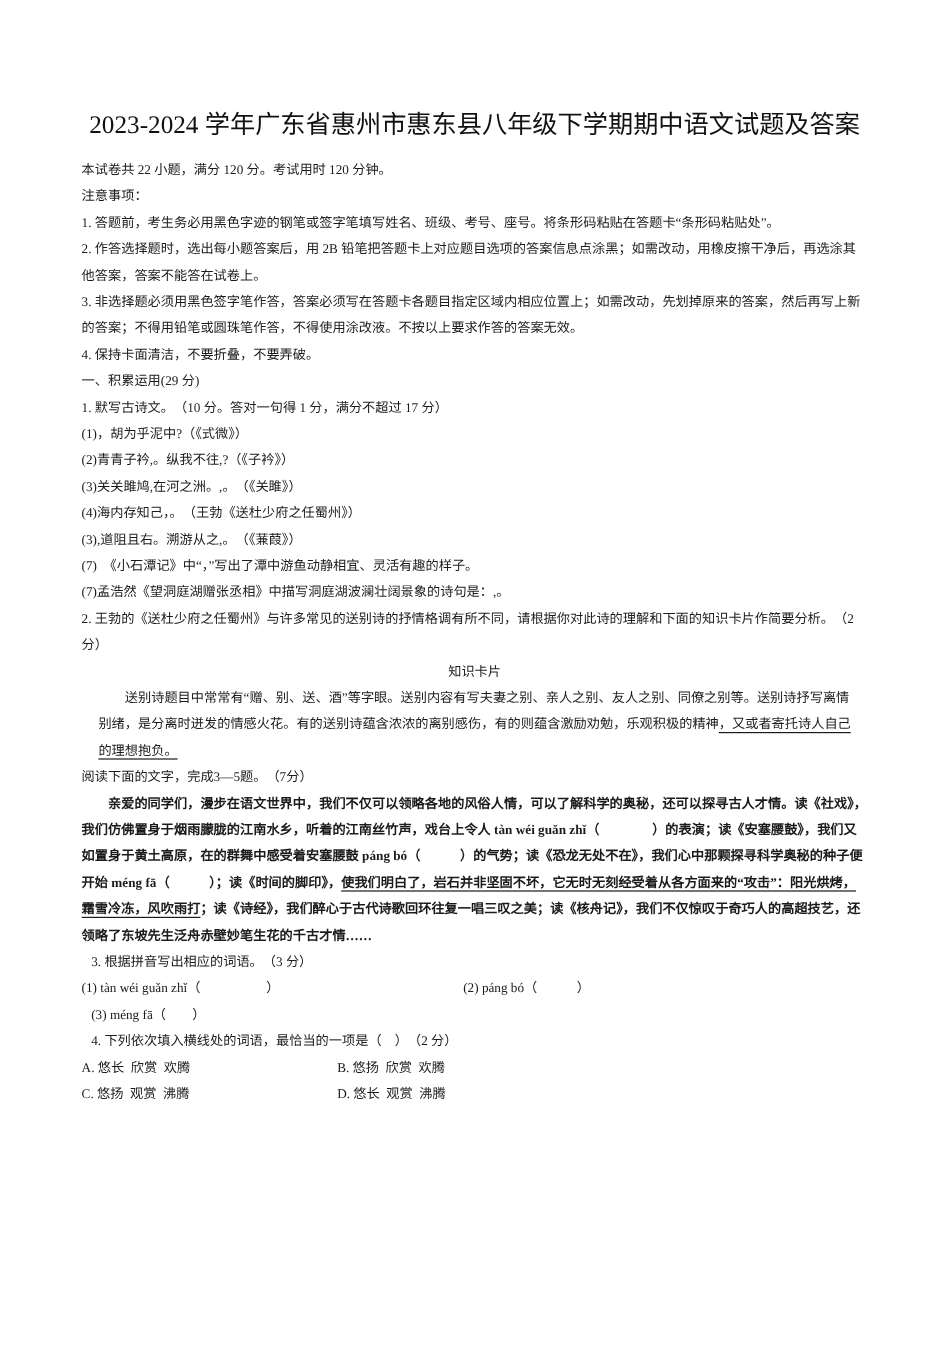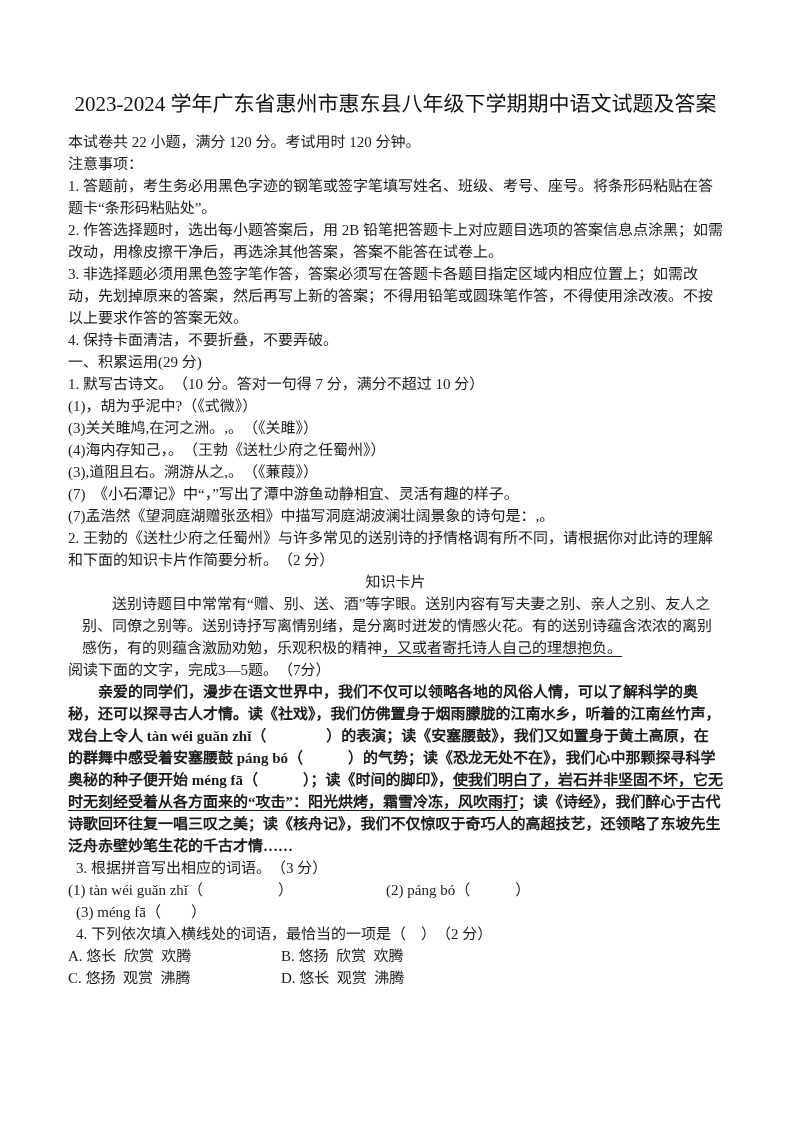--- a/index.html
+++ b/index.html
@@ -25,21 +25,21 @@
     max-width: 645px;
     margin: 0 auto 12px auto;
     font-size: 21px;
     font-weight: normal;
     line-height: 29px;
     text-align: center;
     color: #111111;
   }
   p, .line {
     margin: 0;
-    font-size: 15px;
+    font-size: 11px;
     line-height: 22px;
     white-space: pre-wrap;
     word-break: break-all;
   }
   .indent-first {
     text-indent: 2em;
     font-weight: bold;
   }
   .card-title {
     text-align: center;
@@ -82,22 +82,23 @@
   <p>本试卷共 22 小题，满分 120 分。考试用时 120 分钟。</p>
   <p>注意事项：</p>
 
   <p>1. 答题前，考生务必用黑色字迹的钢笔或签字笔填写姓名、班级、考号、座号。将条形码粘贴在答题卡“条形码粘贴处”。</p>
   <p>2. 作答选择题时，选出每小题答案后，用 2B 铅笔把答题卡上对应题目选项的答案信息点涂黑；如需改动，用橡皮擦干净后，再选涂其他答案，答案不能答在试卷上。</p>
   <p>3. 非选择题必须用黑色签字笔作答，答案必须写在答题卡各题目指定区域内相应位置上；如需改动，先划掉原来的答案，然后再写上新的答案；不得用铅笔或圆珠笔作答，不得使用涂改液。不按以上要求作答的答案无效。</p>
   <p>4. 保持卡面清洁，不要折叠，不要弄破。</p>
 
   <p>一、积累运用(29 分)</p>
 
-  <p>1. 默写古诗文。　（10 分。答对一句得 7 分，满分不超过 10 分）</p>
+  <p>1. 默写古诗文。　（10 分。答对一句得 1 分，满分不超过 17 分）</p>
   <p>(1)，胡为乎泥中?（《式微》）</p>
+  <p>(2)青青子衿,。纵我不往,?（《子衿》）</p>
   <p>(3)关关雎鸠,在河之洲。,。　（《关雎》）</p>
   <p>(4)海内存知己，。　（王勃《送杜少府之任蜀州》）</p>
   <p>(3),道阻且右。溯游从之,。　（《蒹葭》）</p>
   <p>(7)　《小石潭记》中“，”写出了潭中游鱼动静相宜、灵活有趣的样子。</p>
   <p>(7)孟浩然《望洞庭湖赠张丞相》中描写洞庭湖波澜壮阔景象的诗句是：,。</p>
 
   <p>2. 王勃的《送杜少府之任蜀州》与许多常见的送别诗的抒情格调有所不同，请根据你对此诗的理解和下面的知识卡片作简要分析。　（2 分）</p>
 
   <div>
     <p class="card-title">知识卡片</p>

